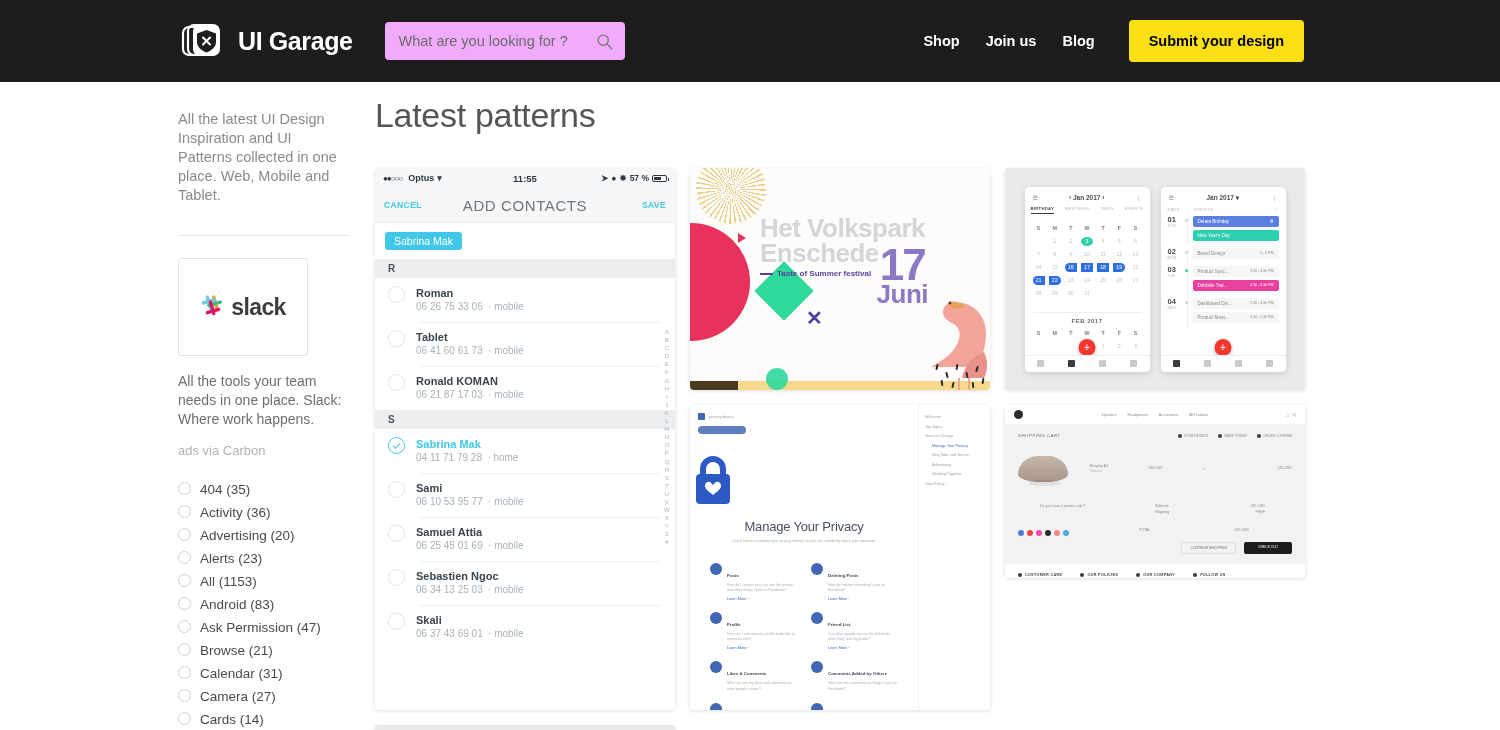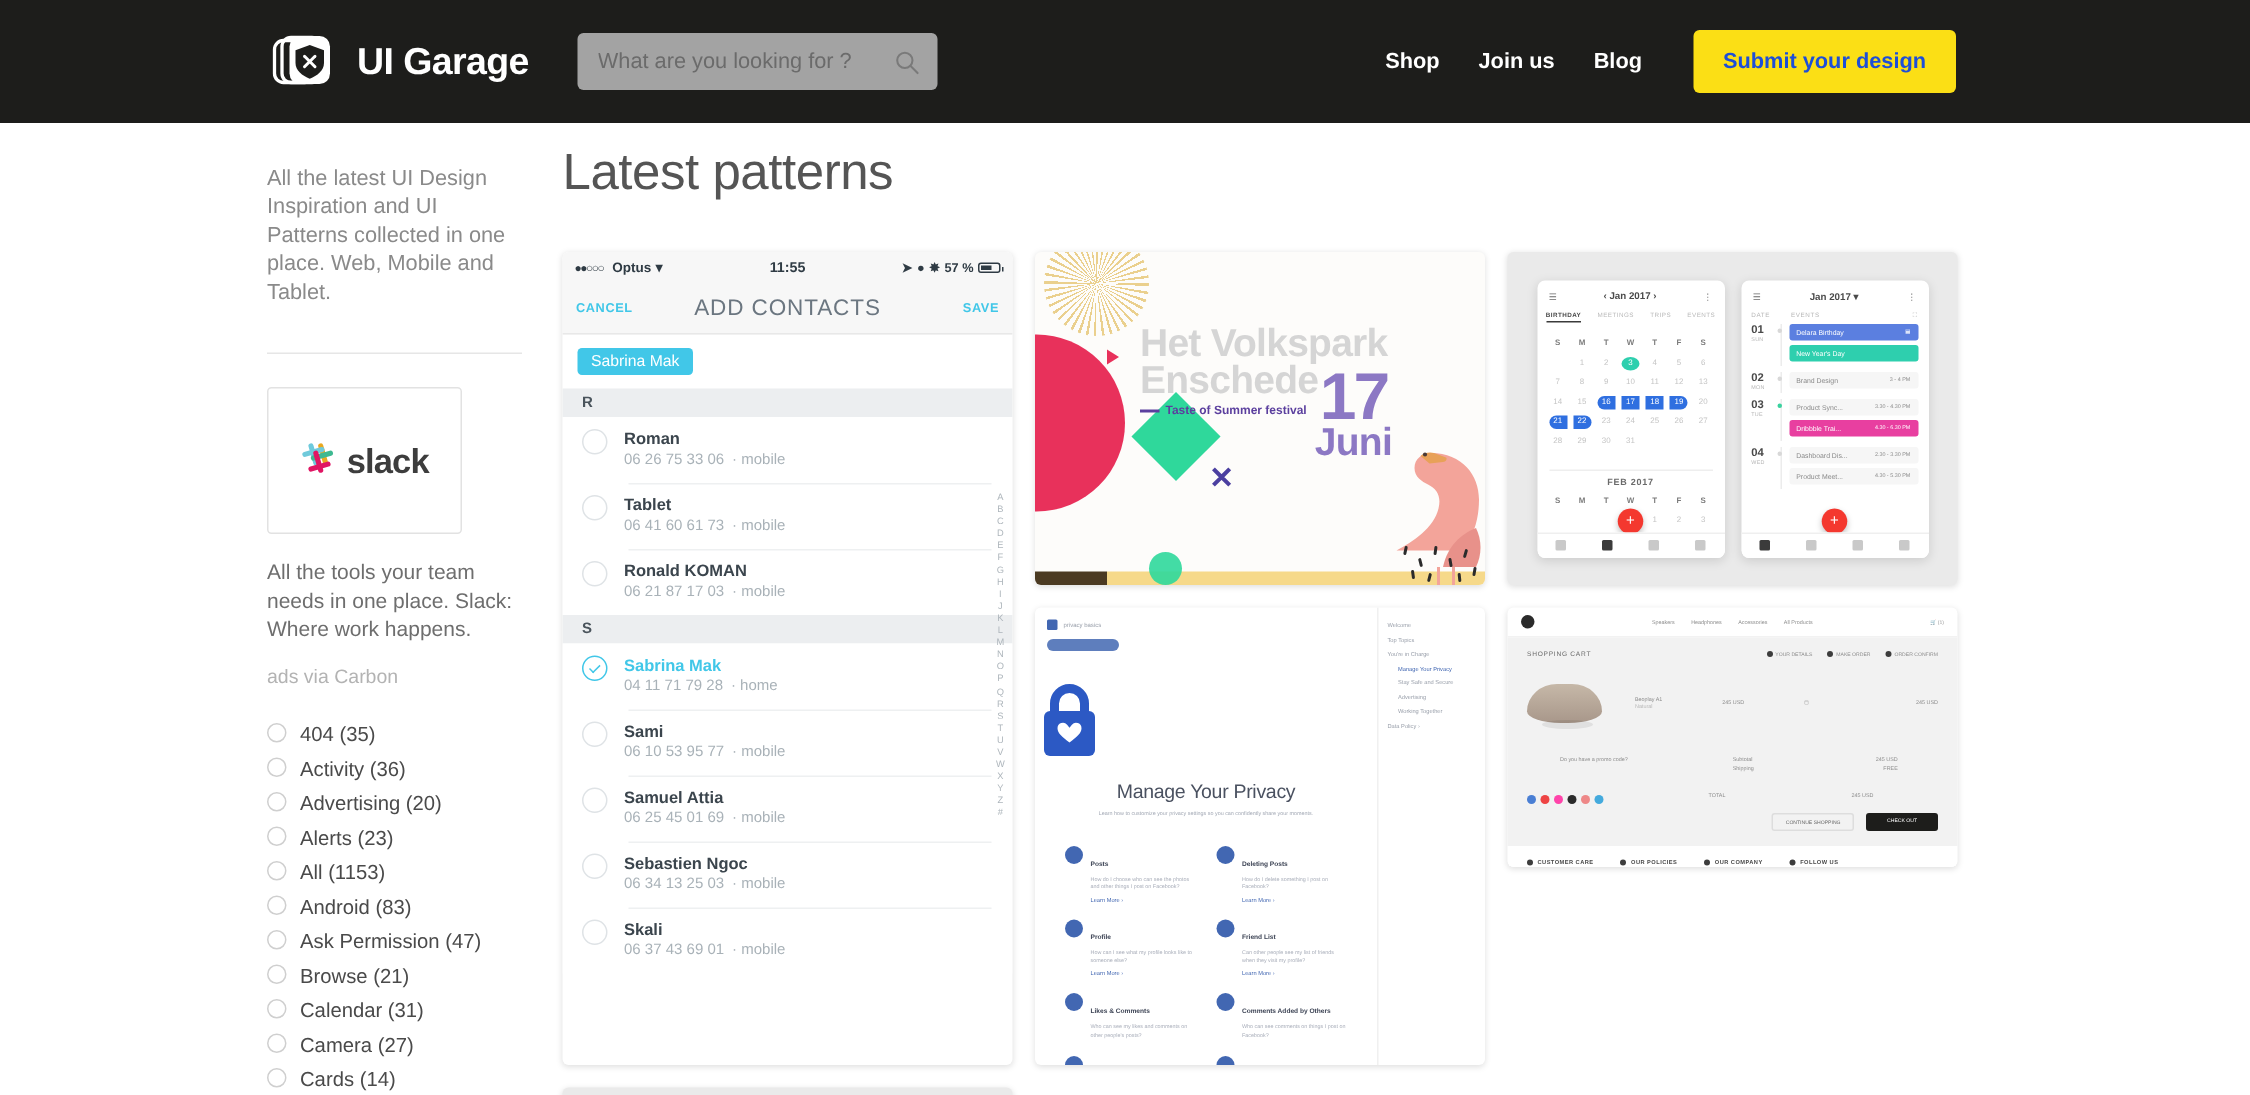--- a/index.html
+++ b/index.html
@@ -24,21 +24,21 @@
   .brand-logo { width:48px; height:48px; display:block; }
   .brand-name {
     color:#fff; font-size:25px; font-weight:bold;
     letter-spacing:-0.4px; white-space:nowrap;
   }
   .brand-name .thin { font-weight:bold; }
 
   .searchbox {
     margin-left:32px;
     width:240px; height:38px;
-    background:#a3a3a3; border-radius:4px;
+    background:#f0abfc; border-radius:4px;
     display:flex; align-items:center;
     padding:0 12px 0 14px;
     position:relative;
   }
   .searchbox input {
     border:none; outline:none; flex:1;
     font-family:"Liberation Sans", sans-serif;
     font-size:14.5px; color:#4a4a4a;
     background:transparent; padding:0;
   }
@@ -47,21 +47,21 @@
 
   .nav {
     margin-left:auto;
     display:flex; align-items:center; gap:26px;
   }
   .nav-link {
     color:#fff; font-size:14.5px; font-weight:bold;
     text-decoration:none; cursor:pointer; white-space:nowrap;
   }
   .submit-btn {
-    background:#fbdf15; color:#1d4ed8;
+    background:#fbdf15; color:#000000;
     font-size:14.5px; font-weight:bold;
     border:none; border-radius:4px;
     padding:13px 20px; margin-left:8px;
     cursor:pointer; white-space:nowrap;
     font-family:"Liberation Sans", sans-serif;
   }
 
   
   .page { display:flex; padding-left:178px; }
   .sidebar { width:170px; flex:0 0 170px; padding-top:28px; }

